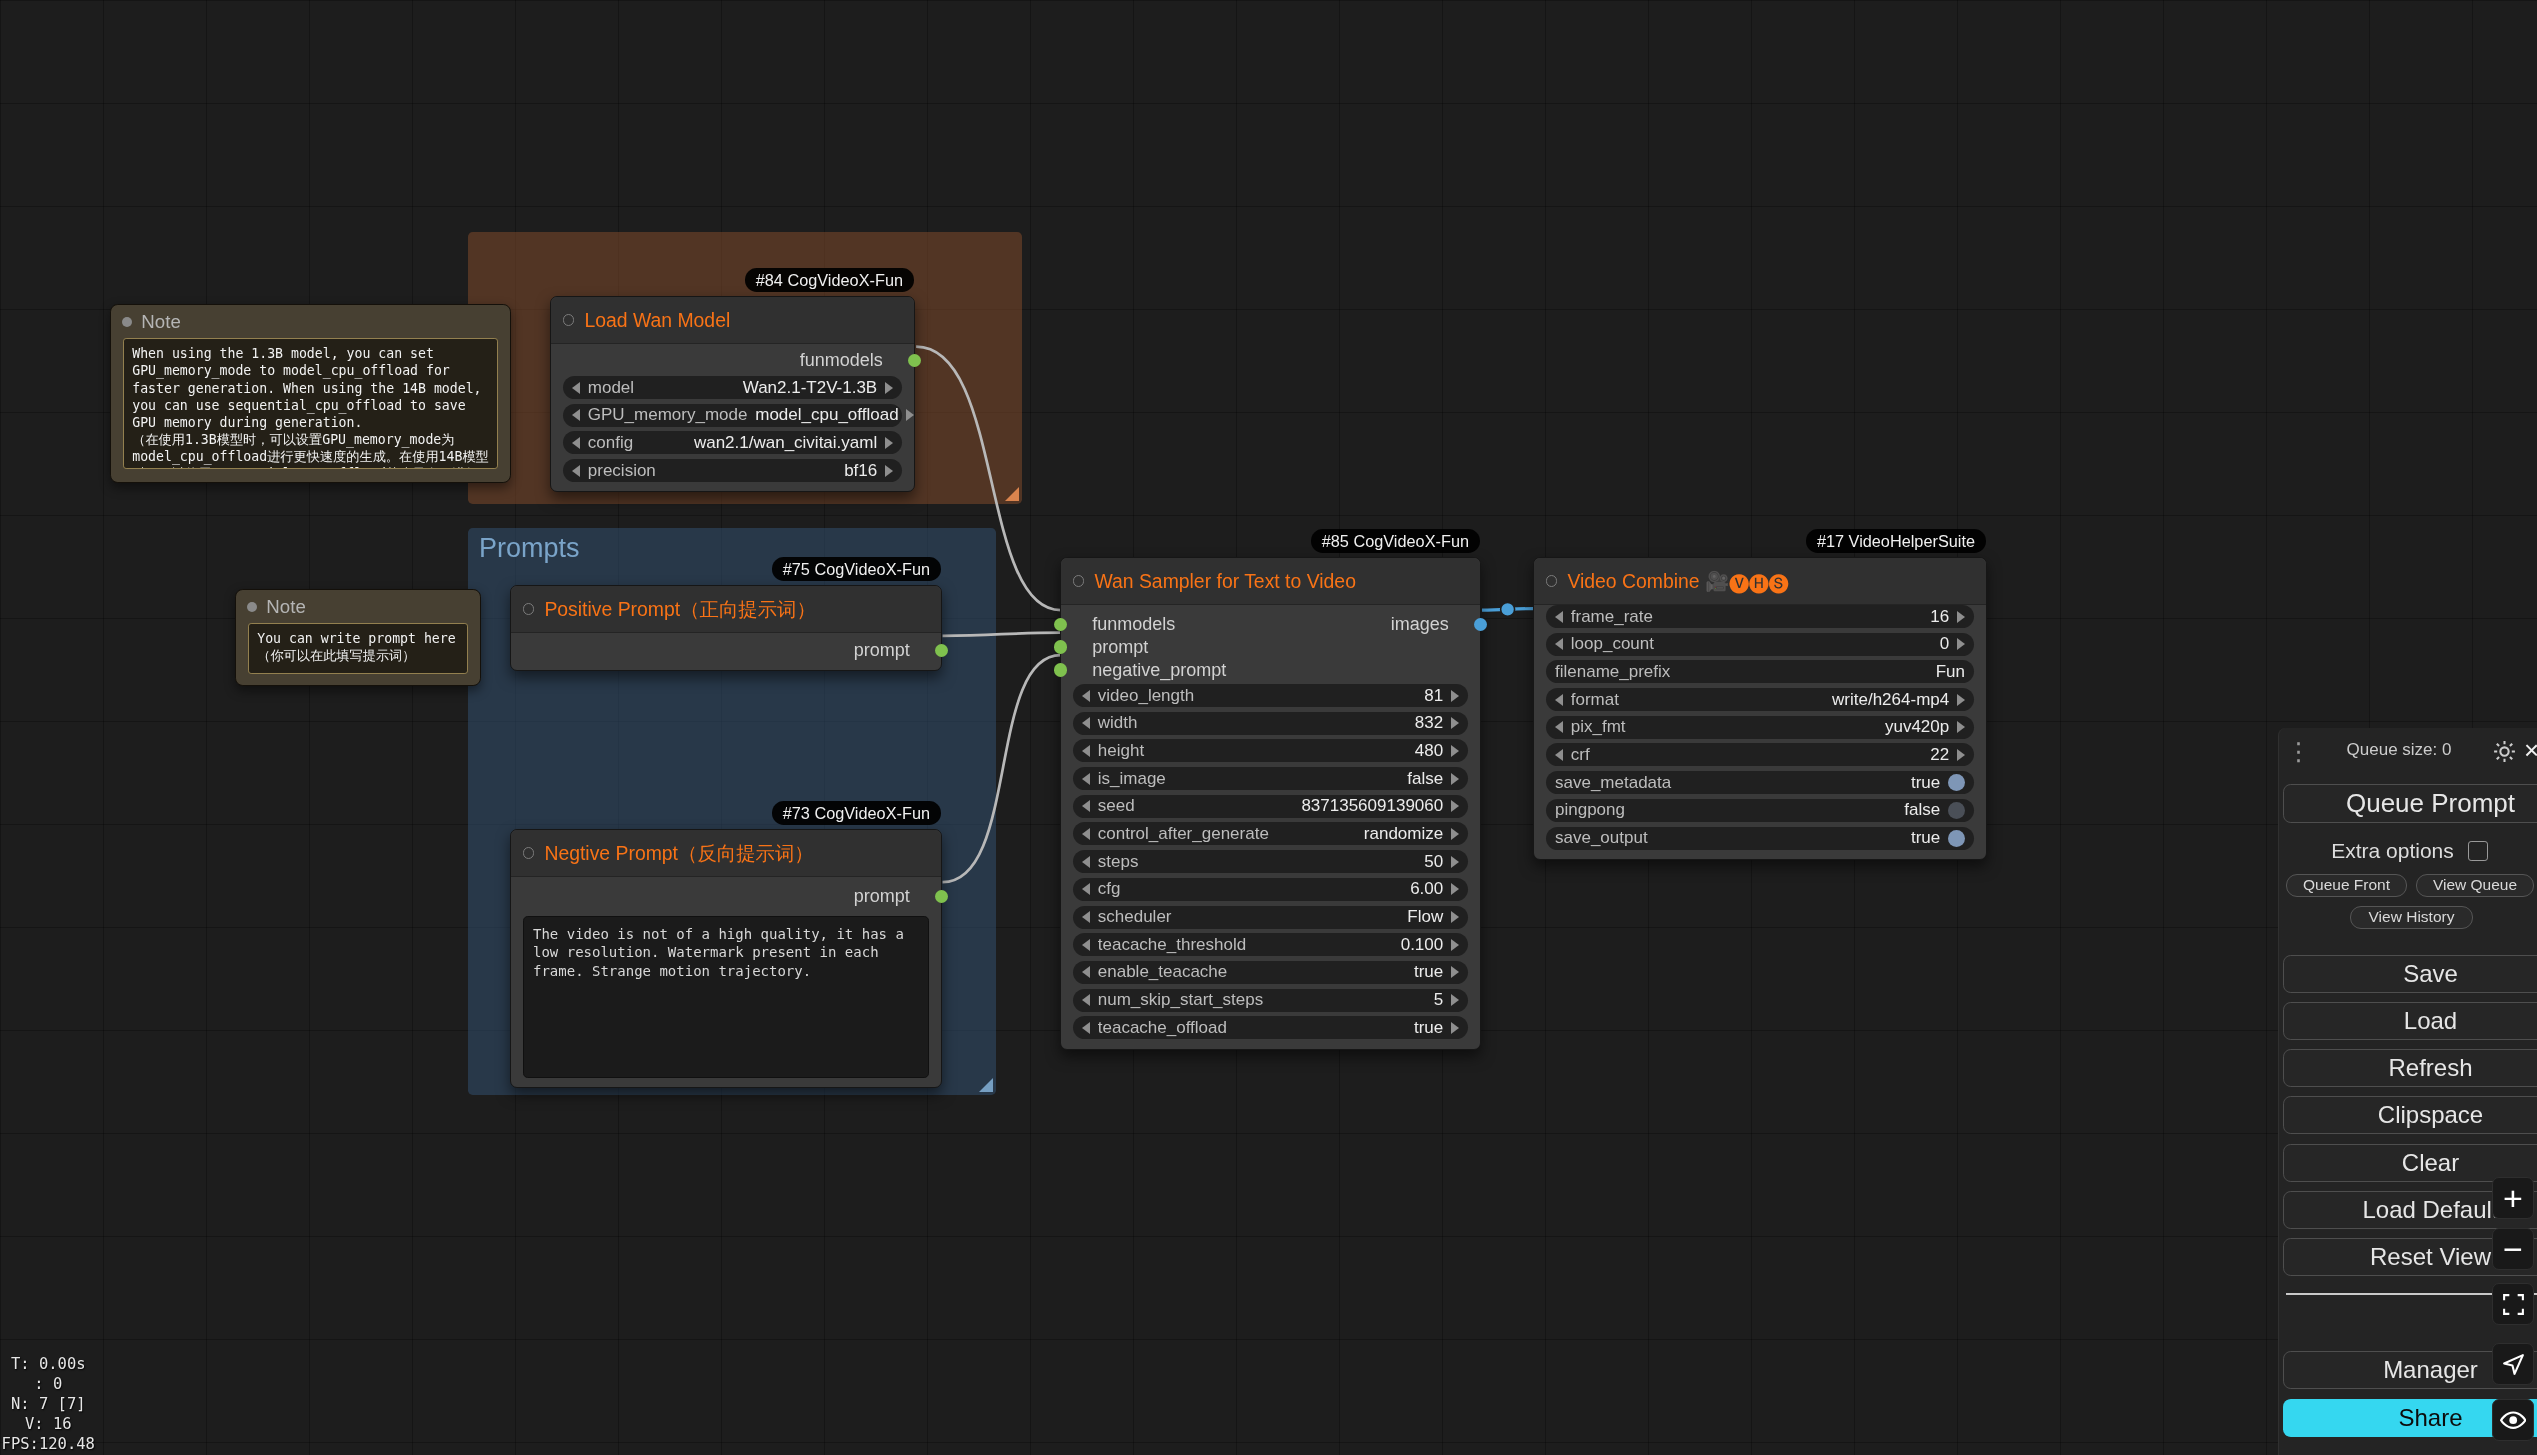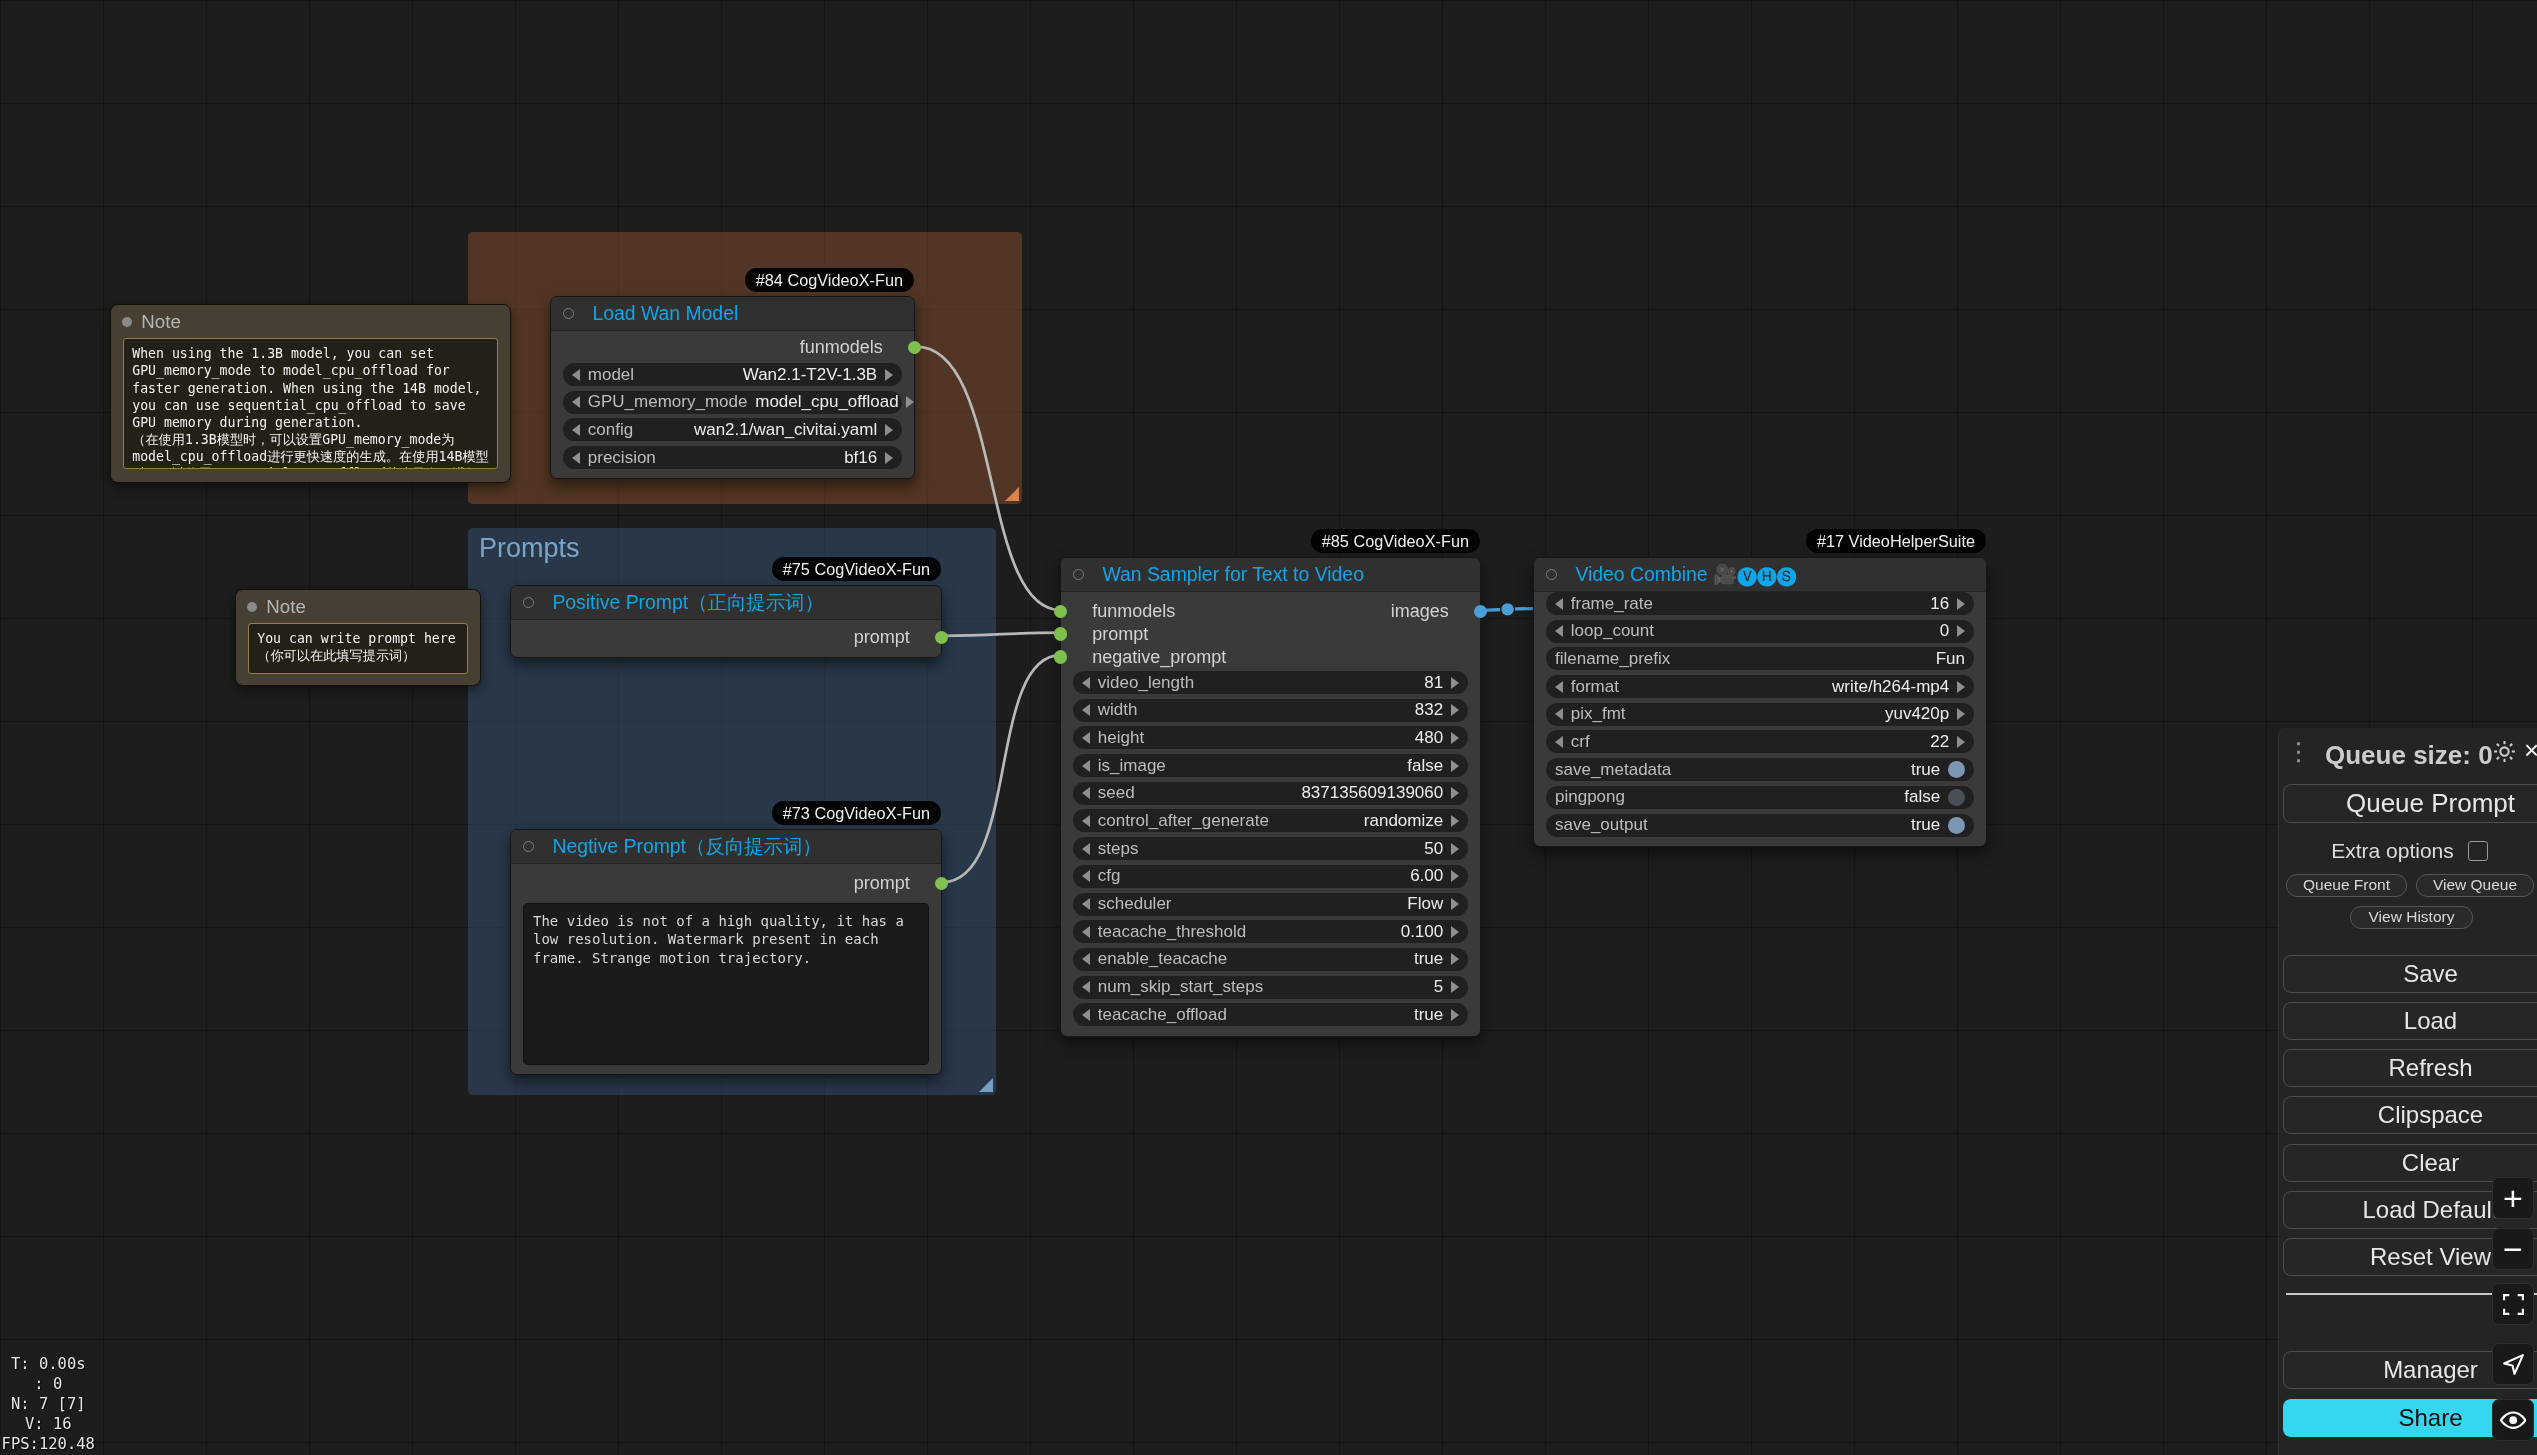--- a/index.html
+++ b/index.html
@@ -21,22 +21,22 @@
   .group.load .ghandle{border-bottom:14px solid rgba(226,137,81,.95);}
   .group.prompts .ghandle{border-bottom:14px solid rgba(122,164,201,.95);}
   
   .wires{position:absolute;left:0;top:0;pointer-events:none;}
   .wire{fill:none;stroke:var(--wire,#b8b8b8);stroke-width:3.5px;}
   .wire.blue{stroke:var(--wire-blue,#4a9fd8);stroke-width:4px;}
   .reroute{fill:var(--wire-blue,#4a9fd8);stroke:#1d1d1d;stroke-width:2;}
   
   .node{position:absolute;background:#3a3a3a;border:0.8px solid #161616;border-radius:7px;
         box-shadow:0 6.2px 14px rgba(0,0,0,.5);}
-  .ntitle{height:34px;background:#303030;border-bottom:0.8px solid #242424;border-radius:7px 7px 0 0;
-        display:flex;align-items:center;gap:18px;padding:0 11.7px;font-size:19.4px;color:#0ea5e9;white-space:nowrap;}
+  .ntitle{height:47px;background:#303030;border-bottom:0.8px solid #242424;border-radius:7px 7px 0 0;
+        display:flex;align-items:center;gap:10px;padding:0 11.7px;font-size:19.4px;color:#f97316;white-space:nowrap;}
   .ndot{width:11.7px;height:11.7px;border-radius:50%;border:1.6px solid #7c7c7c;flex:none;}
   .badge{position:absolute;top:-29px;right:0;height:24px;background:rgba(0,0,0,.92);border-radius:11.7px;
         color:#f0f0f0;font-size:16.3px;display:flex;align-items:center;padding:0 11px;white-space:nowrap;}
   .slots{position:relative;}
   .slot{position:absolute;display:flex;align-items:center;gap:25px;height:22px;font-size:18px;color:#d2d2d2;white-space:nowrap;}
   .slot.in{left:-7px;}
   .slot.out{right:-7px;flex-direction:row-reverse;}
   .dot{width:13.2px;height:13.2px;border-radius:50%;flex:none;}
   .dot.green{background:var(--slot-green,#7fc14e);}
   .dot.blue{background:var(--slot-blue,#4a9fd8);}
@@ -64,21 +64,21 @@
         font:13.2px/1.3 "DejaVu Sans Mono",monospace;color:#f2f2f2;white-space:pre-wrap;overflow:hidden;}
   
   .panel{position:absolute;left:2278px;top:728px;width:260px;height:728px;background:#242424;
         border-top-left-radius:7.8px;border-left:0.8px solid rgba(255,255,255,.06);}
   .mbtn{position:absolute;left:2283px;width:295px;height:38px;background:#262626;border:0.8px solid #4e4e4e;
         border-radius:7.8px;color:#e6e6e6;display:flex;align-items:center;justify-content:center;font-size:24px;}
   .mbtn.big{height:39px;font-size:26px;}
   .sbtn{position:absolute;height:22.5px;background:#2a2a2a;border:0.8px solid #555;border-radius:11px;
         color:#d9d9d9;display:flex;align-items:center;justify-content:center;font-size:15.5px;}
   .share{background:var(--share,#35d7f0);border:none;color:#0c0c0c;}
-  .qsize{position:absolute;color:#cccccc;font-size:26px;white-space:nowrap;font-weight:bold;}
+  .qsize{position:absolute;color:#cccccc;font-size:17px;white-space:nowrap;}
   .dragdots{position:absolute;color:#9a9a9a;font-size:25px;line-height:25px;}
   .closex{position:absolute;color:#f0f0f0;font-size:26px;line-height:26px;}
   .chk{width:20px;height:20px;border:1.6px solid #9a9a9a;border-radius:3.1px;background:transparent;flex:none;}
   .xopts{position:absolute;display:flex;align-items:center;justify-content:center;gap:14px;
         color:#dddddd;font-size:21px;}
   .divider{position:absolute;height:1.6px;background:rgba(255,255,255,.75);}
   
   .tbtn{position:absolute;left:2492px;width:42px;height:42px;background:#191919;border:0.8px solid #2e2e2e;
         border-radius:7px;display:flex;align-items:center;justify-content:center;color:#ffffff;font-size:34px;}
   

